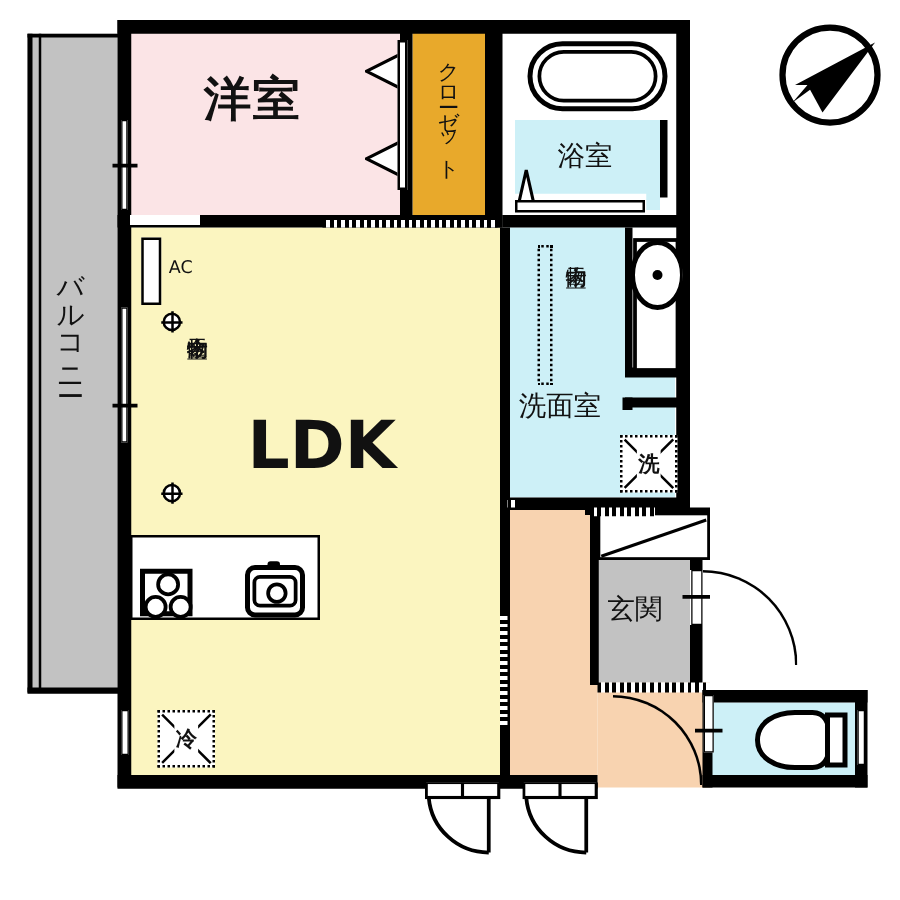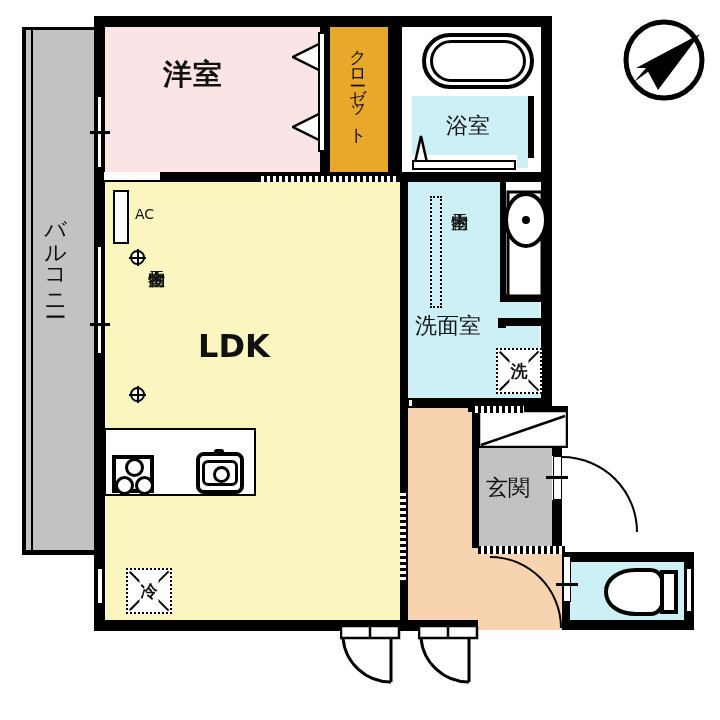--- a/index.html
+++ b/index.html
@@ -25,22 +25,22 @@
   
   .wall{position:absolute;background:#000000;}
 
   
   .ol{position:absolute;border:2px solid #000;box-sizing:border-box;background:transparent;}
 
   
   .lbl{position:absolute;color:#111;white-space:pre;line-height:1;}
   .lbl-v{position:absolute;writing-mode:vertical-rl;text-orientation:upright;
          color:#111;line-height:1.02;white-space:pre;}
-  .big{font-size:29px;font-weight:700;letter-spacing:1px;}
-  .big2{font-size:32px;font-weight:700;letter-spacing:0px;}
+  .big{font-size:38px;font-weight:700;letter-spacing:1px;}
+  .big2{font-size:53px;font-weight:700;letter-spacing:0px;}
   .med{font-size:22px;font-weight:500;}
   .sml{font-size:17px;font-weight:500;}
   .xsml{font-size:14px;font-weight:500;}
   .fx-line{position:absolute;background:#000;}
 
   
   .win{position:absolute;background:#ffffff;border:1px solid #000;box-sizing:border-box;}
   .wintick{position:absolute;background:#000;}
 
   

